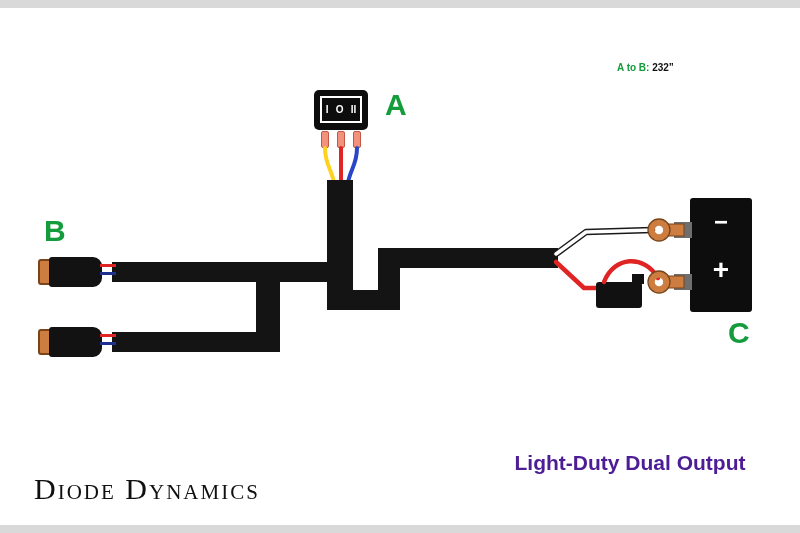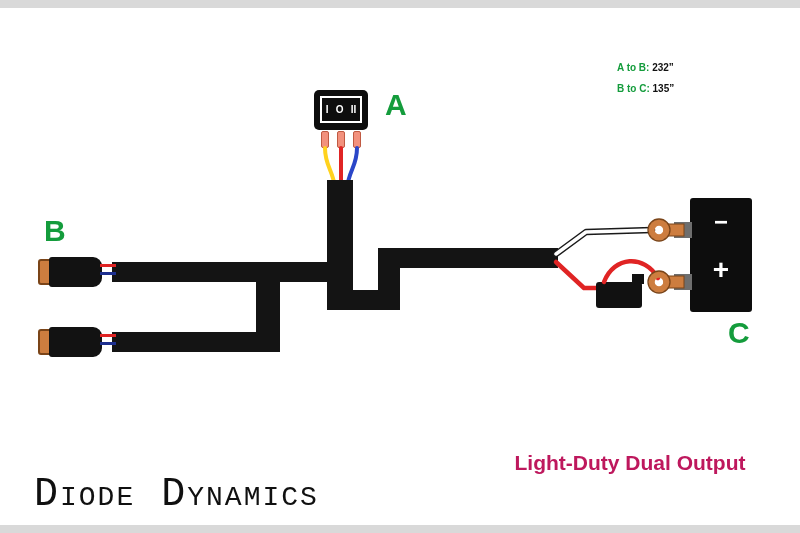--- a/index.html
+++ b/index.html
@@ -49,42 +49,38 @@
   .battery { position:absolute; left:690px; top:198px; width:62px; height:114px;
     background:#0d0d0d; border-radius:3px; color:#fff; }
   .battery .neg { position:absolute; left:0; right:0; top:10px; text-align:center;
     font-size:24px; font-weight:bold; }
   .battery .pos { position:absolute; left:0; right:0; top:56px; text-align:center;
     font-size:28px; font-weight:bold; }
 
   .overlay-svg { position:absolute; }
 
   
-  .brand { position:absolute; left:34px; top:472px; font-family:Liberation Mono, monospace;
-    font-variant:small-caps; font-size:40px; letter-spacing:2px; color:#101010; }
+  .brand { position:absolute; left:34px; top:472px; font-family:Liberation Serif, serif;
+    font-variant:small-caps; font-size:30px; letter-spacing:2px; color:#101010; }
   .product { position:absolute; left:478px; top:449px; width:304px; text-align:center;
-    font-size:21px; font-weight:bold; line-height:27px; color:#be185d; }
+    font-size:21px; font-weight:bold; line-height:27px; color:#4c1d95; }
 </style>
 </head>
 <body>
 
 <div class="canvas">
 
   <div class="gray-bar top"></div>
   <div class="gray-bar bottom"></div>
 
 
   <div class="measure">
     <div class="measure-row">
       <span class="key">A to B:</span>
       <span class="val">232”</span>
-    </div>
-    <div class="measure-row">
-      <span class="key">B to C:</span>
-      <span class="val">135”</span>
     </div>
   </div>
 
   <div class="switch-body">
     <div class="switch-face">
       <span>I</span>
       <span>O</span>
       <span>II</span>
     </div>
   </div>

